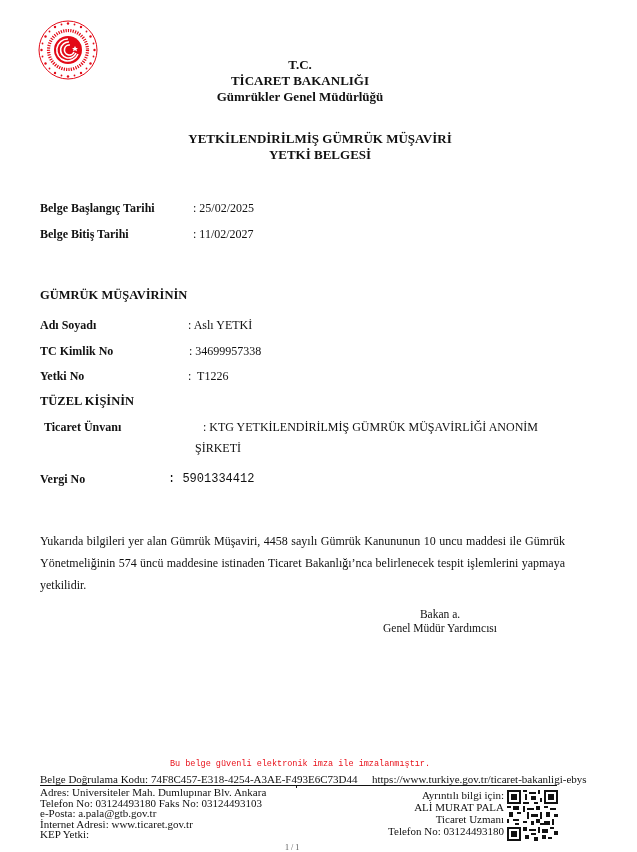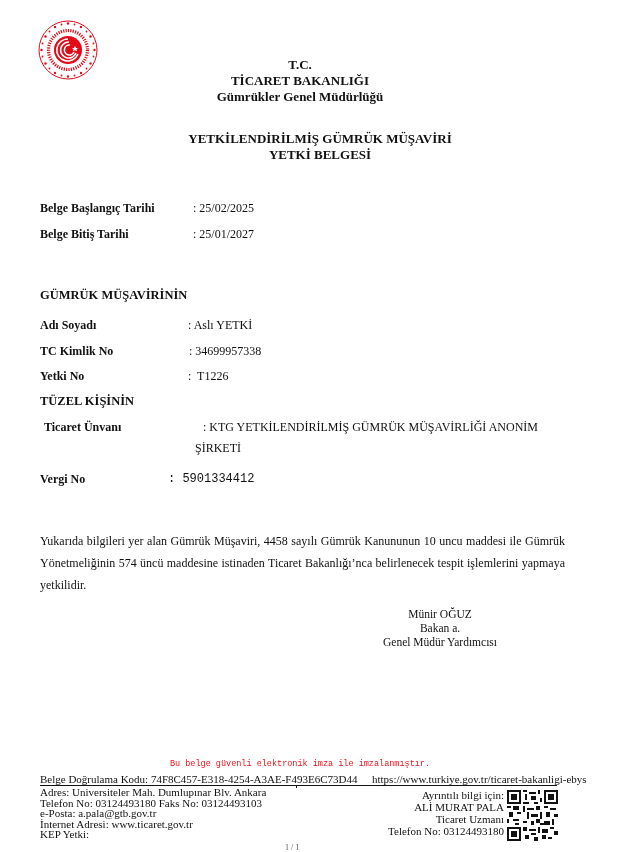--- a/index.html
+++ b/index.html
@@ -92,21 +92,21 @@
   </div>
 
   <div class="abs title">
     <div>YETKİLENDİRİLMİŞ GÜMRÜK MÜŞAVİRİ</div>
     <div>YETKİ BELGESİ</div>
   </div>
 
   <div class="abs lbl" style="left:40px; top:201px;">Belge Başlangıç Tarihi</div>
   <div class="abs val" style="left:193px; top:201px;">: 25/02/2025</div>
   <div class="abs lbl" style="left:40px; top:227px;">Belge Bitiş Tarihi</div>
-  <div class="abs val" style="left:193px; top:227px;">: 25/01/2027</div>
+  <div class="abs val" style="left:193px; top:227px;">: 11/02/2027</div>
 
   <div class="abs section" style="left:40px; top:288px;">GÜMRÜK MÜŞAVİRİNİN</div>
 
   <div class="abs lbl" style="left:40px; top:318px;">Adı Soyadı</div>
   <div class="abs val" style="left:188px; top:318px;">: Aslı YETKİ</div>
 
   <div class="abs lbl" style="left:40px; top:344px;">TC Kimlik No</div>
   <div class="abs val" style="left:189px; top:344px;">: 34699957338</div>
 
   <div class="abs lbl" style="left:40px; top:369px;text-align:center;">Yetki No</div>
@@ -117,21 +117,20 @@
   <div class="abs lbl" style="left:44px; top:420px;">Ticaret Ünvanı</div>
   <div class="abs val" style="left:188px; top:420px;margin-left:15px;">: KTG YETKİLENDİRİLMİŞ GÜMRÜK MÜŞAVİRLİĞİ ANONİM</div>
   <div class="abs val" style="left:195px; top:441px;">ŞİRKETİ</div>
 
   <div class="abs lbl" style="left:40px; top:472px;">Vergi No</div>
   <div class="abs val" style="left:168px; top:472px;font-family:Liberation Mono, monospace;">: 5901334412</div>
 
   <div class="abs para">Yukarıda bilgileri yer alan Gümrük Müşaviri, 4458 sayılı Gümrük Kanununun 10 uncu maddesi ile Gümrük Yönetmeliğinin 574 üncü maddesine istinaden Ticaret Bakanlığı’nca belirlenecek tespit işlemlerini yapmaya yetkilidir.</div>
 
   <div class="abs sign">
-    <div>Münir OĞUZ</div>
     <div>Bakan a.</div>
     <div>Genel Müdür Yardımcısı</div>
   </div>
 
   <div class="abs red-note">Bu belge güvenli elektronik imza ile imzalanmıştır.</div>
 
   <div class="abs footer-small" style="left:40px; top:774px;">Belge Doğrulama Kodu: 74F8C457-E318-4254-A3AE-F493E6C73D44</div>
   <div class="abs footer-small" style="left:372px; top:774px;">https://www.turkiye.gov.tr/ticaret-bakanligi-ebys</div>
 
   <div class="abs footer-line"></div>

